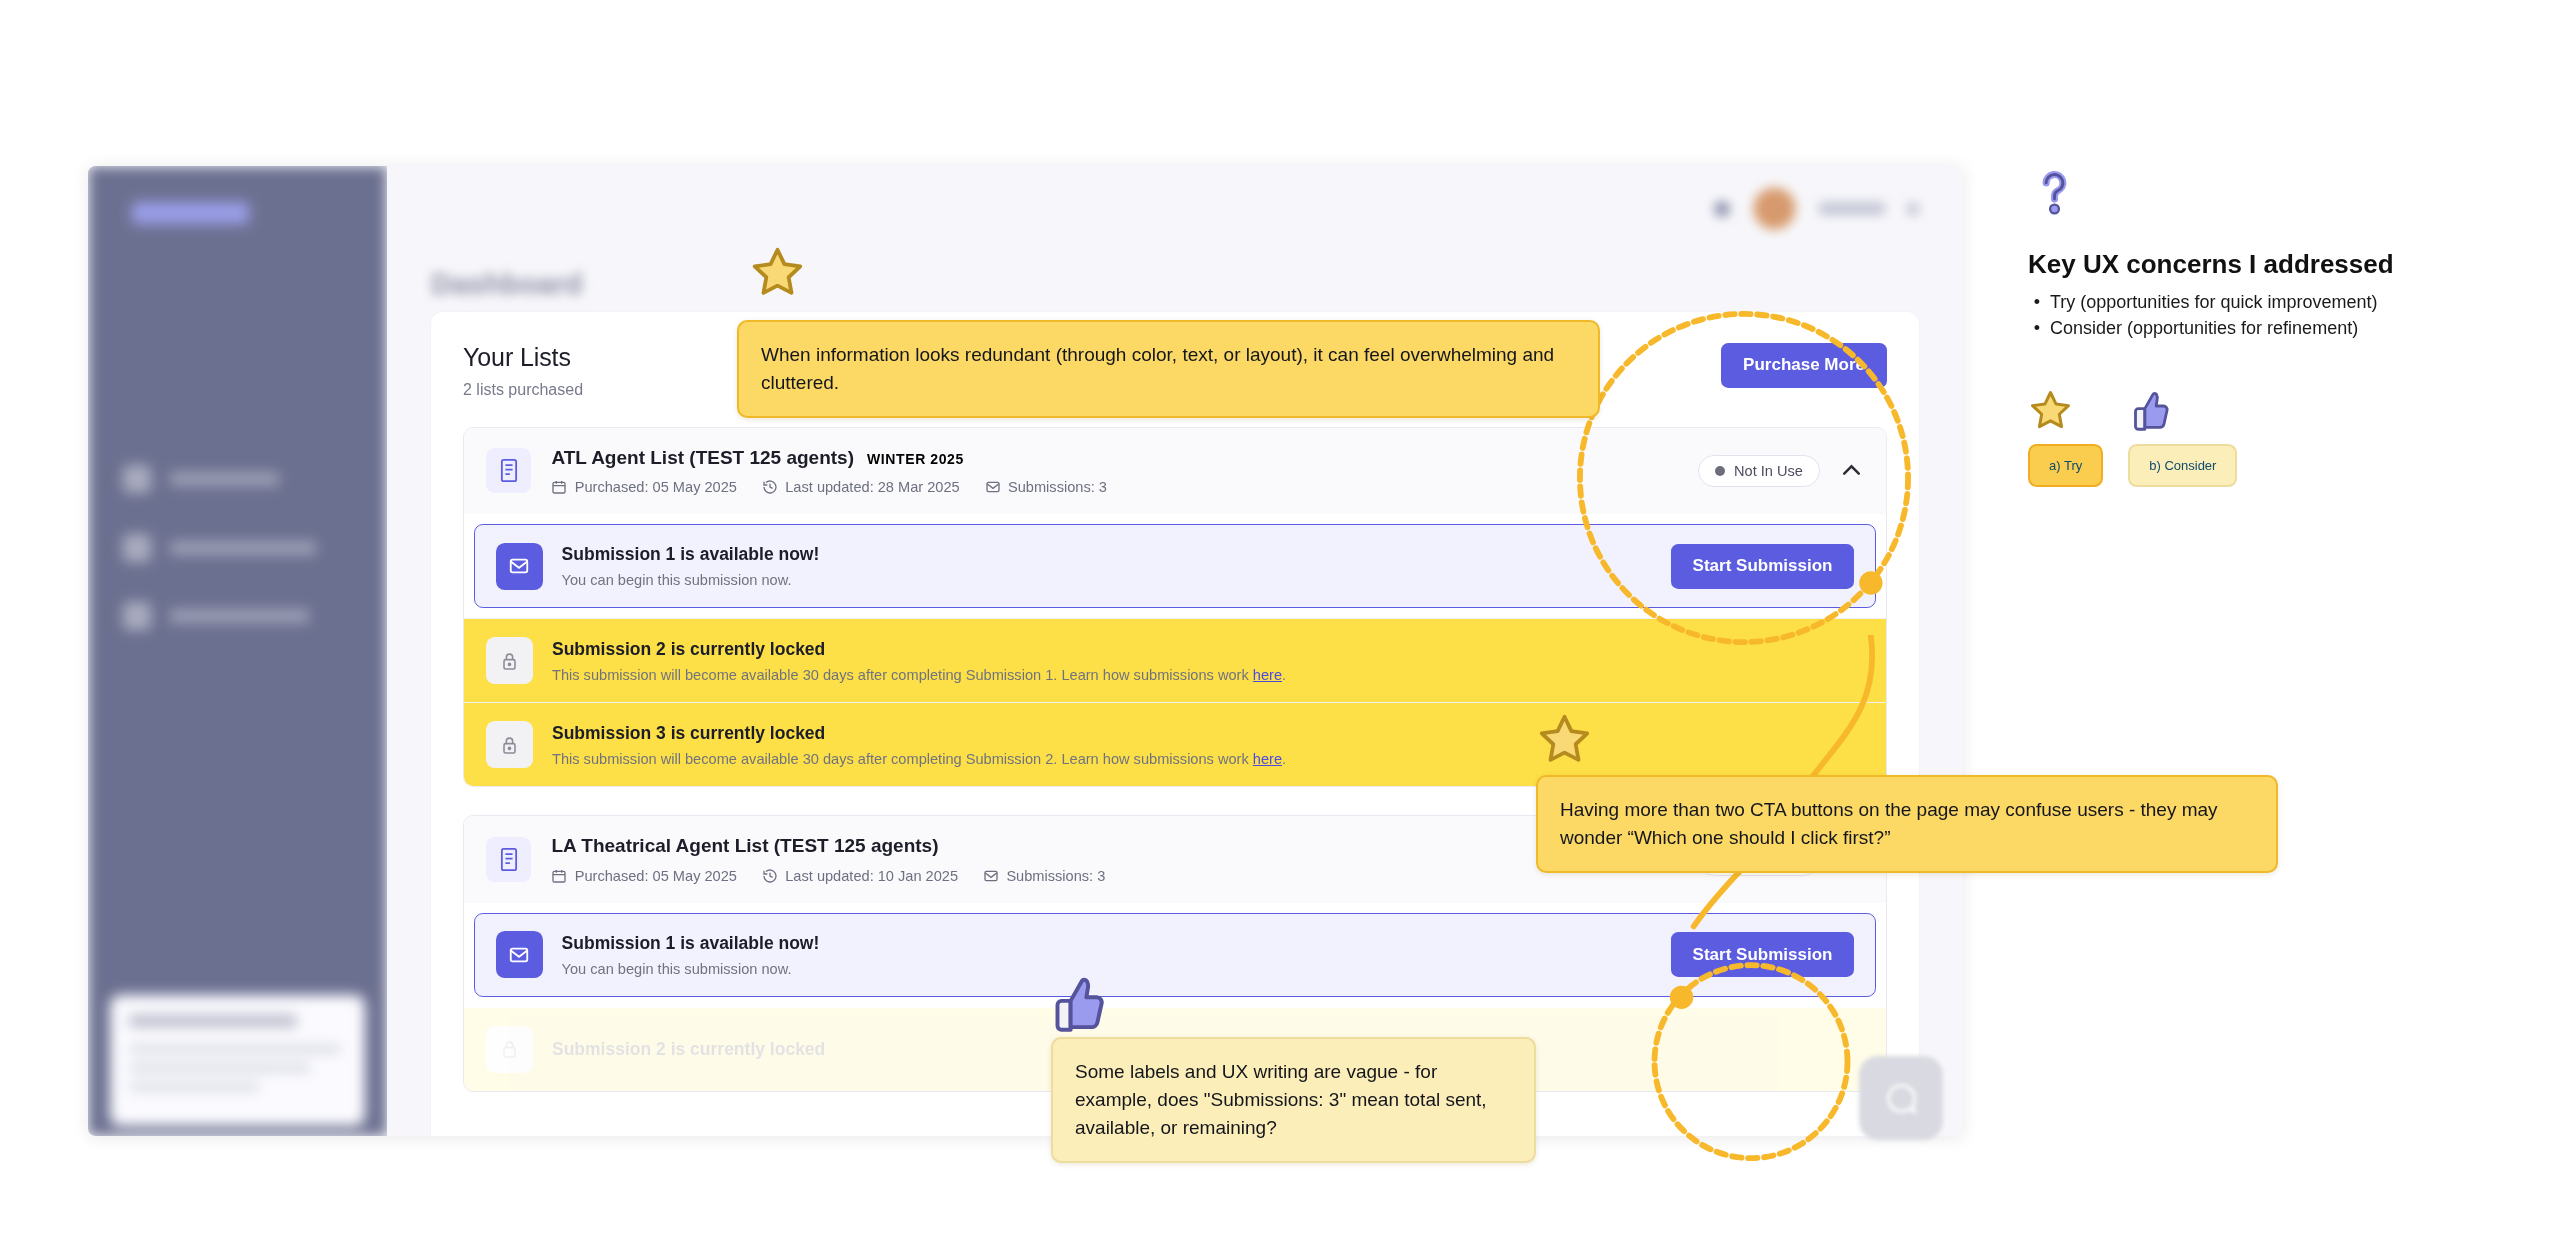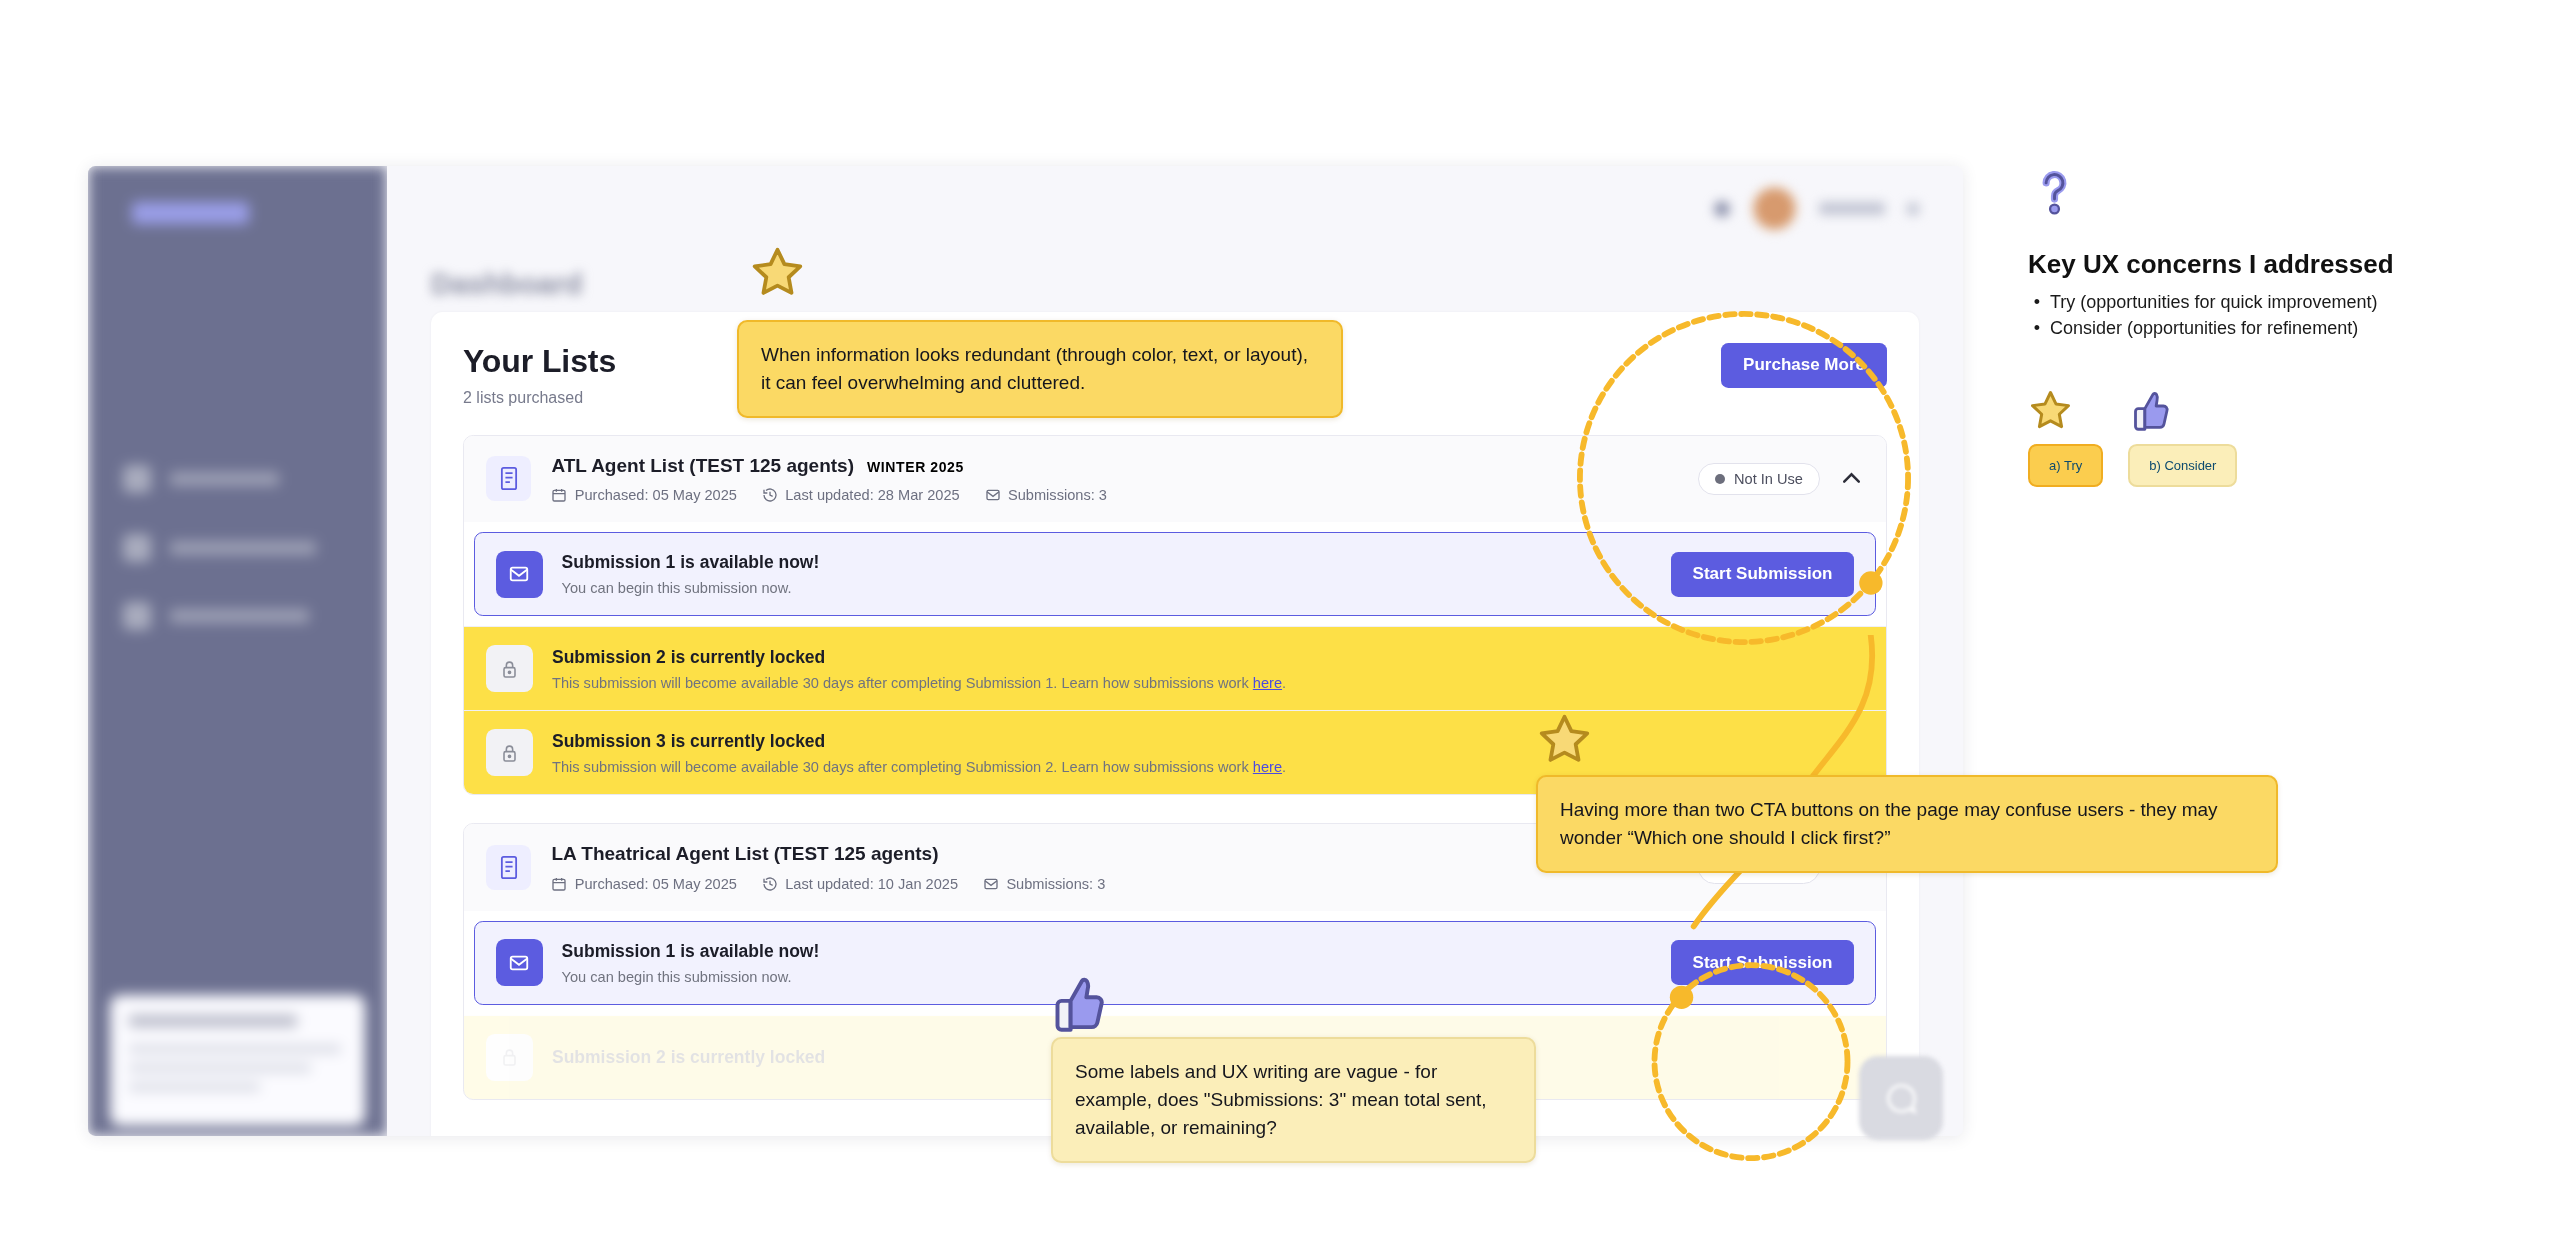--- a/index.html
+++ b/index.html
@@ -64,21 +64,21 @@
     filter: blur(5.1px);
   }
 
   
   .lists-card {
     position: absolute; left: 44px; top: 146px; right: 44px; bottom: -29px;
     background: #ffffff; border-radius: 11.7px; box-shadow: 0 0.7px 2.9px rgba(30,30,60,.05);
     padding: 31px 32px 0 32px;
   }
   .lists-head { display: flex; align-items: flex-start; justify-content: space-between; }
-  .lists-title { font-size: 32px; font-weight: 700; color: #1c1d28; letter-spacing: -0.1px; }
+  .lists-title { font-size: 25px; font-weight: 400; color: #1c1d28; letter-spacing: -0.1px; }
   .lists-sub { font-size: 16px; color: #777a8c; margin-top: 8.8px; }
   .btn-primary {
     background: #5c5ce0; color: #fff; border: none; border-radius: 7.3px;
     font-family: inherit; font-size: 17px; font-weight: 600;
     padding: 12.4px 22px; cursor: pointer; white-space: nowrap;
   }
 
   .list-block { margin-top: 28px; border: 0.7px solid #e9e9f1; border-radius: 10.2px; overflow: hidden; background: #fff; }
   .list-header { display: flex; align-items: center; background: #fafafc; padding: 19px 22px; }
   .list-doc-ico {
@@ -396,21 +396,21 @@
 
   <svg class="ring" style="left:1645px; top:952px; width:212px; height:212px;" viewBox="0 0 290 290">
     <circle cx="145" cy="150" r="132" fill="none" stroke="#f7b92b" stroke-width="8" stroke-linecap="round" stroke-dasharray="13 9"></circle>
     <circle cx="50" cy="62" r="16" fill="#f7b92b"></circle>
   </svg>
 
   <svg class="star" style="left:749px; top:244px; width:57px; height:57px;" viewBox="0 0 24 24">
     <path d="M12 2.4l2.9 6.1 6.7.9-4.9 4.6 1.2 6.6L12 17.5 6.1 20.6l1.2-6.6L2.4 9.4l6.7-.9z" fill="#f8d976" stroke="#b58b1e" stroke-width="1.6" stroke-linejoin="round"></path>
   </svg>
 
-  <div class="callout strong" style="left:737px; top:320px; width:606px;">When information looks redundant (through color, text, or layout), it can feel overwhelming and cluttered.</div>
+  <div class="callout strong" style="left:737px; top:320px; width:863px;">When information looks redundant (through color, text, or layout), it can feel overwhelming and cluttered.</div>
 
   <svg class="star" style="left:1536px; top:711px; width:57px; height:57px;" viewBox="0 0 24 24">
     <path d="M12 2.4l2.9 6.1 6.7.9-4.9 4.6 1.2 6.6L12 17.5 6.1 20.6l1.2-6.6L2.4 9.4l6.7-.9z" fill="#f8d976" stroke="#b58b1e" stroke-width="1.6" stroke-linejoin="round"></path>
   </svg>
 
   <div class="callout strong" style="left:1536px; top:775px; width:742px;">Having more than two CTA buttons on the page may confuse users - they may wonder “Which one should I click first?”</div>
 
   <svg class="thumb" style="left:1047px; top:972px; width:63px; height:63px;" viewBox="0 0 24 24">
     <path d="M9 22H5.5A1.5 1.5 0 0 1 4 20.5v-8A1.5 1.5 0 0 1 5.5 11H9z" fill="#f2f2f7" stroke="#54539c" stroke-width="1.5" stroke-linejoin="round"></path>
     <path d="M9 11l4.3-7.6c.4-.7 1.5-.6 1.9.1.5.9.6 2 .3 3L15 9.6h3.9c1.3 0 2.2 1.2 1.9 2.4l-1.6 7.2c-.2 1-1.1 1.8-2.2 1.8H9z" fill="#9a9aee" stroke="#54539c" stroke-width="1.5" stroke-linejoin="round"></path>

